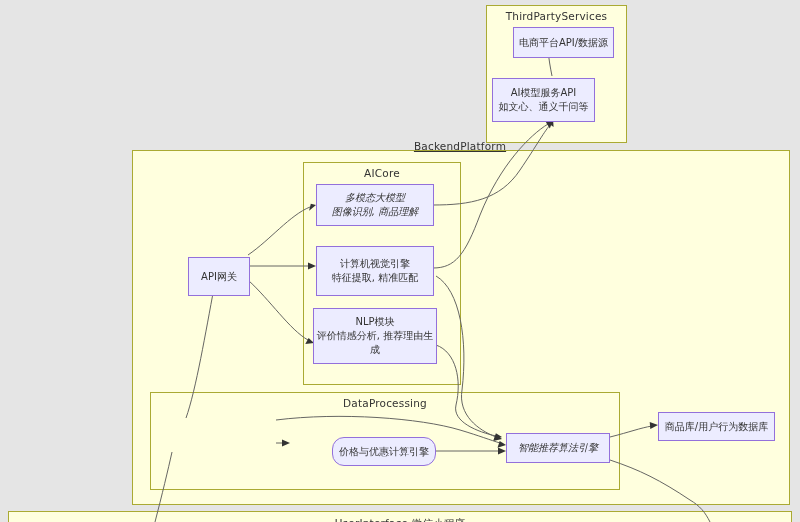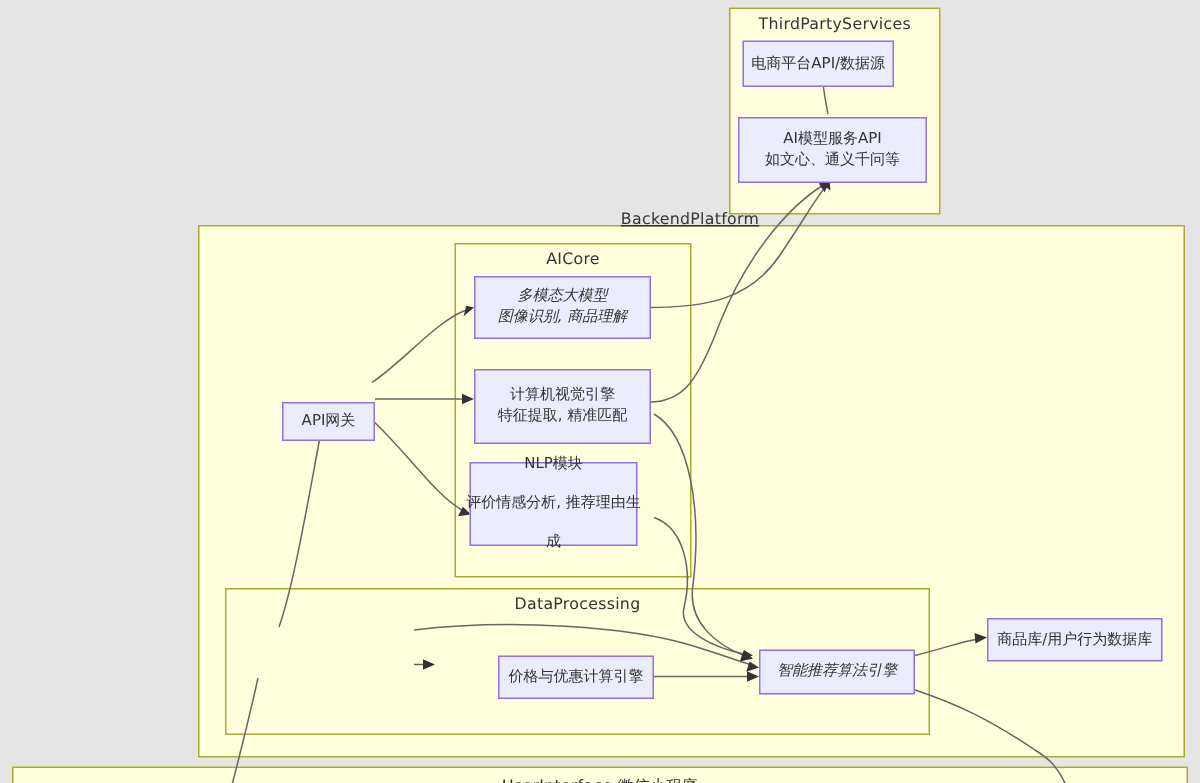--- a/index.html
+++ b/index.html
@@ -130,51 +130,51 @@
     <polygon points="502,437 493.6,440.0 495.9,433.3"></polygon>
 
     <path d="M 610 437 C 630 432 640 428 652 426"></path>
     <polygon points="658,425 650.3,429.0 649.7,422.0"></polygon>
 
     <path d="M 610 460 C 640 470 660 480 690 500 C 700 506 705 512 710 522"></path>
 
     <path d="M 172 452 C 168 470 162 495 155 522"></path>
   </svg>
 
-  <div class="node" style="left:495px; top:27px; width:101px; height:31px;">
+  <div class="node" style="left:513px; top:27px; width:101px; height:31px;">
     <span class="ln">电商平台API/数据源</span>
   </div>
 
-  <div class="node" style="left:492px; top:78px; width:126px; height:44px;">
+  <div class="node" style="left:492px; top:78px; width:103px; height:44px;">
     <span class="ln">AI模型服务API</span>
     <span class="ln">如文心、通义千问等</span>
   </div>
 
-  <div class="node" style="left:188px; top:268px; width:62px; height:26px;">
+  <div class="node" style="left:188px; top:257px; width:62px; height:39px;">
     <span class="ln">API网关</span>
   </div>
 
   <div class="node" style="left:316px; top:184px; width:118px; height:42px;font-style:italic;">
     <span class="ln">多模态大模型</span>
     <span class="ln">图像识别, 商品理解</span>
   </div>
 
   <div class="node" style="left:316px; top:246px; width:118px; height:50px;">
     <span class="ln">计算机视觉引擎</span>
     <span class="ln">特征提取, 精准匹配</span>
   </div>
 
-  <div class="node" style="left:313px; top:308px; width:112px; height:56px;gap:12px;">
+  <div class="node" style="left:313px; top:308px; width:124px; height:56px;">
     <span class="ln">NLP模块</span>
     <span class="ln">评价情感分析, 推荐理由生</span>
     <span class="ln">成</span>
   </div>
 
 
-  <div class="node" style="left:332px; top:437px; width:104px; height:29px;">
+  <div class="node" style="left:332px; top:437px; width:104px; height:29px;border-radius:12px;">
     <span class="ln">价格与优惠计算引擎</span>
   </div>
 
   <div class="node" style="left:506px; top:433px; width:104px; height:30px;font-style:italic;">
     <span class="ln">智能推荐算法引擎</span>
   </div>
 
   <div class="node" style="left:658px; top:412px; width:117px; height:29px;">
     <span class="ln">商品库/用户行为数据库</span>
   </div>

